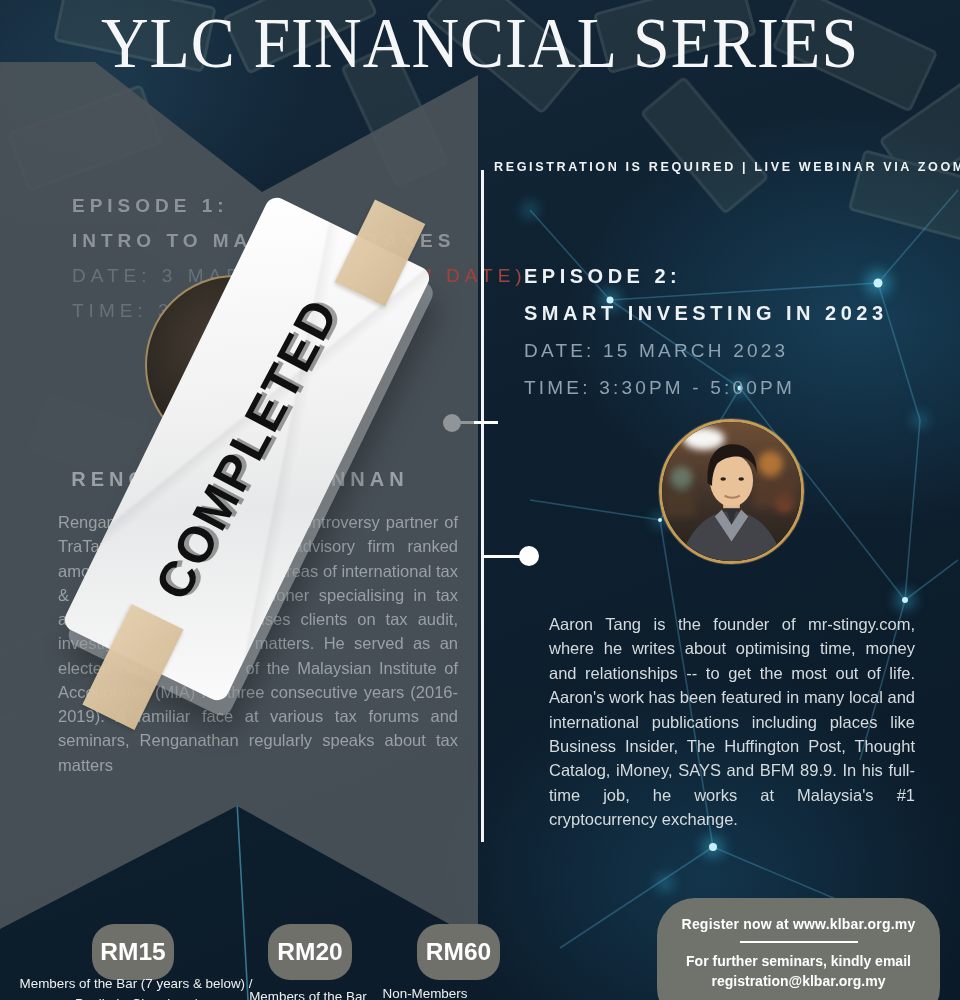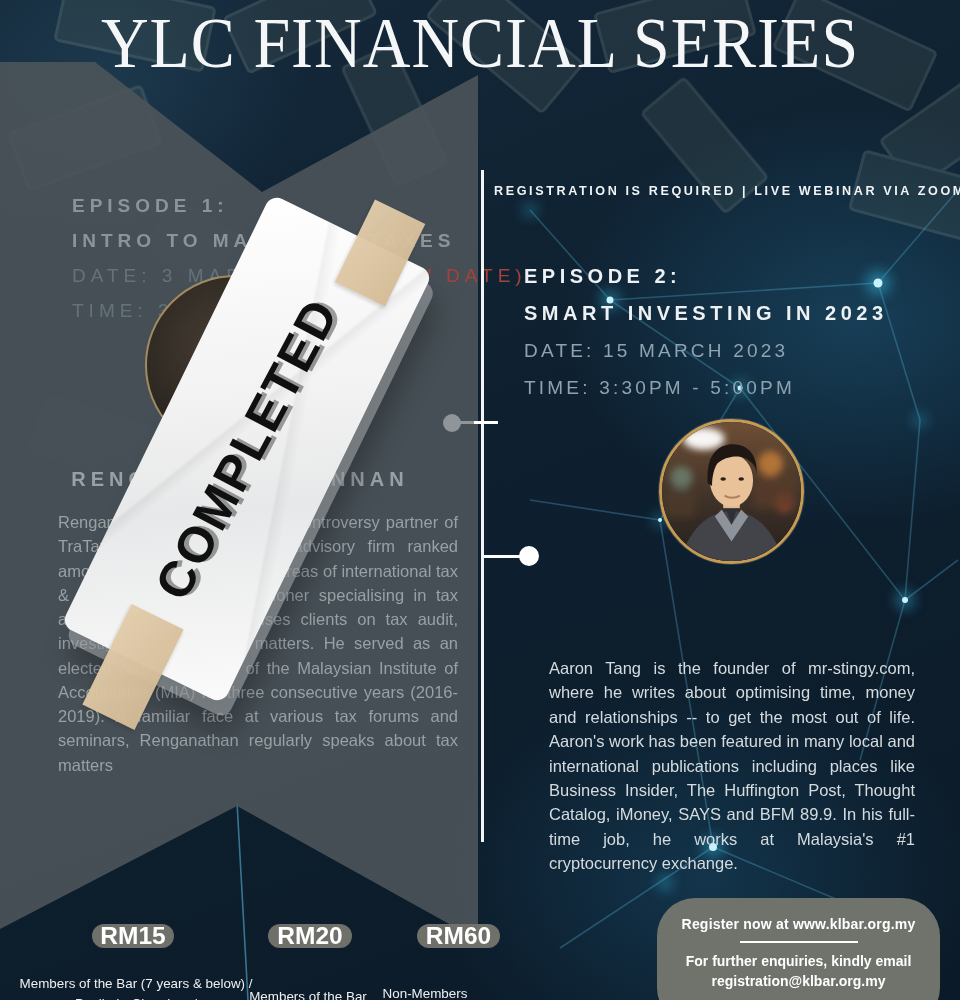--- a/index.html
+++ b/index.html
@@ -35,36 +35,36 @@
   .ep-line{white-space:nowrap;}
   .ep1{left:72px;top:188px;font-size:19px;letter-spacing:5px;line-height:35px;}
   .ep1 .hd{color:#8d9499;font-weight:600;}
   .ep1 .sub{color:#65727b;}
   .ep1 .red{color:#a84138;}
   .ep2{left:524px;top:258px;font-size:20px;letter-spacing:4.5px;line-height:37px;}
   .ep2 .hd{color:#edf1f3;font-weight:600;}
   .ep2 .sub{color:#8ea3af;font-size:19px;letter-spacing:3.2px;}
 
   .reg-note{left:494px;top:160px;width:466px;font-size:12.6px;font-weight:700;
-    letter-spacing:2.6px;color:#f0f3f4;white-space:nowrap;margin-top:24px;}
+    letter-spacing:2.6px;color:#f0f3f4;white-space:nowrap;}
 
   
   .ren-circle{left:145px;top:275px;width:176px;height:176px;border-radius:50%;
     border:2px solid #a08a62;
     background:radial-gradient(circle at 45% 40%, #4a4036 0%, #2d2822 60%, #1f1c18 100%);}
   .ren-name{left:30px;top:468px;width:420px;text-align:center;color:#9aa1a6;
     font-size:20px;letter-spacing:5px;font-weight:600;}
   .ren-bio{left:58px;top:510px;width:400px;color:#99a1a5;font-size:16.5px;
     line-height:1.47;text-align:justify;}
   .aaron-photo{left:659px;top:419px;width:139px;height:139px;border-radius:50%;
     border:3px solid #c79b52;overflow:hidden;box-shadow:0 0 0 1px rgba(255,255,255,.15);}
   .aaron-name{left:527px;top:580px;width:400px;text-align:center;color:#eef1f3;
     font-size:20px;letter-spacing:7px;font-weight:600;}
   .aaron-bio{left:549px;top:612px;width:366px;color:#d5dbde;font-size:16.5px;
-    line-height:1.48;text-align:justify;margin-top:44px;}
+    line-height:1.48;text-align:justify;}
 
   
   .vline{left:481px;top:170px;width:3px;height:672px;background:rgba(255,255,255,.95);}
   .h-seg{height:3px;}
   .dot{border-radius:50%;}
 
   
   .paper{
     left:157px;top:209px;width:180px;height:480px;border-radius:12px;
     transform:rotate(26deg);
@@ -82,21 +82,21 @@
   }
   .tape{background:linear-gradient(105deg,#e3cdab,#d4bb96);opacity:.96;
     box-shadow:0 2px 4px rgba(0,0,0,.18);}
   .tape-top{left:352px;top:207px;width:56px;height:92px;transform:rotate(26deg);}
   .tape-bottom{left:104px;top:611px;width:58px;height:112px;transform:rotate(26deg);}
 
   
   .pill{background:#6e7069;border-radius:22px;color:#fff;display:flex;
     align-items:center;justify-content:center;font-weight:700;}
   .fee-header{left:144px;top:861px;width:216px;height:39px;font-size:20.5px;letter-spacing:.5px;}
-  .price{height:24px;font-size:24.5px;}
+  .price{height:56px;font-size:24.5px;}
   .price-1{left:92px;top:924px;width:82px;}
   .price-2{left:268px;top:924px;width:84px;}
   .price-3{left:417px;top:924px;width:83px;}
   .aud{color:#eef0f1;font-size:13.4px;text-align:center;line-height:1.5;}
   .aud-1{left:8px;top:974px;width:256px;}
   .aud-2{left:223px;top:987px;width:170px;}
   .aud-3{left:350px;top:984px;width:150px;}
 
   
   .reg-box{left:657px;top:898px;width:283px;height:128px;border-radius:38px;
@@ -258,17 +258,17 @@
   <div class="abs aud aud-1">
     <div>Members of the Bar (7 years &amp; below) /</div>
     <div>Pupils-In-Chambers/</div>
   </div>
   <div class="abs aud aud-2">Members of the Bar</div>
   <div class="abs aud aud-3">Non-Members</div>
 
   <div class="abs reg-box">
     <div class="l1">Register now at www.klbar.org.my</div>
     <div class="reg-div"></div>
-    <div class="l2">For further enquiries, kindly email</div>
+    <div class="l2">For further seminars, kindly email</div>
     <div class="l3">registration@klbar.org.my</div>
   </div>
 
 </div>
 
 </body></html>

